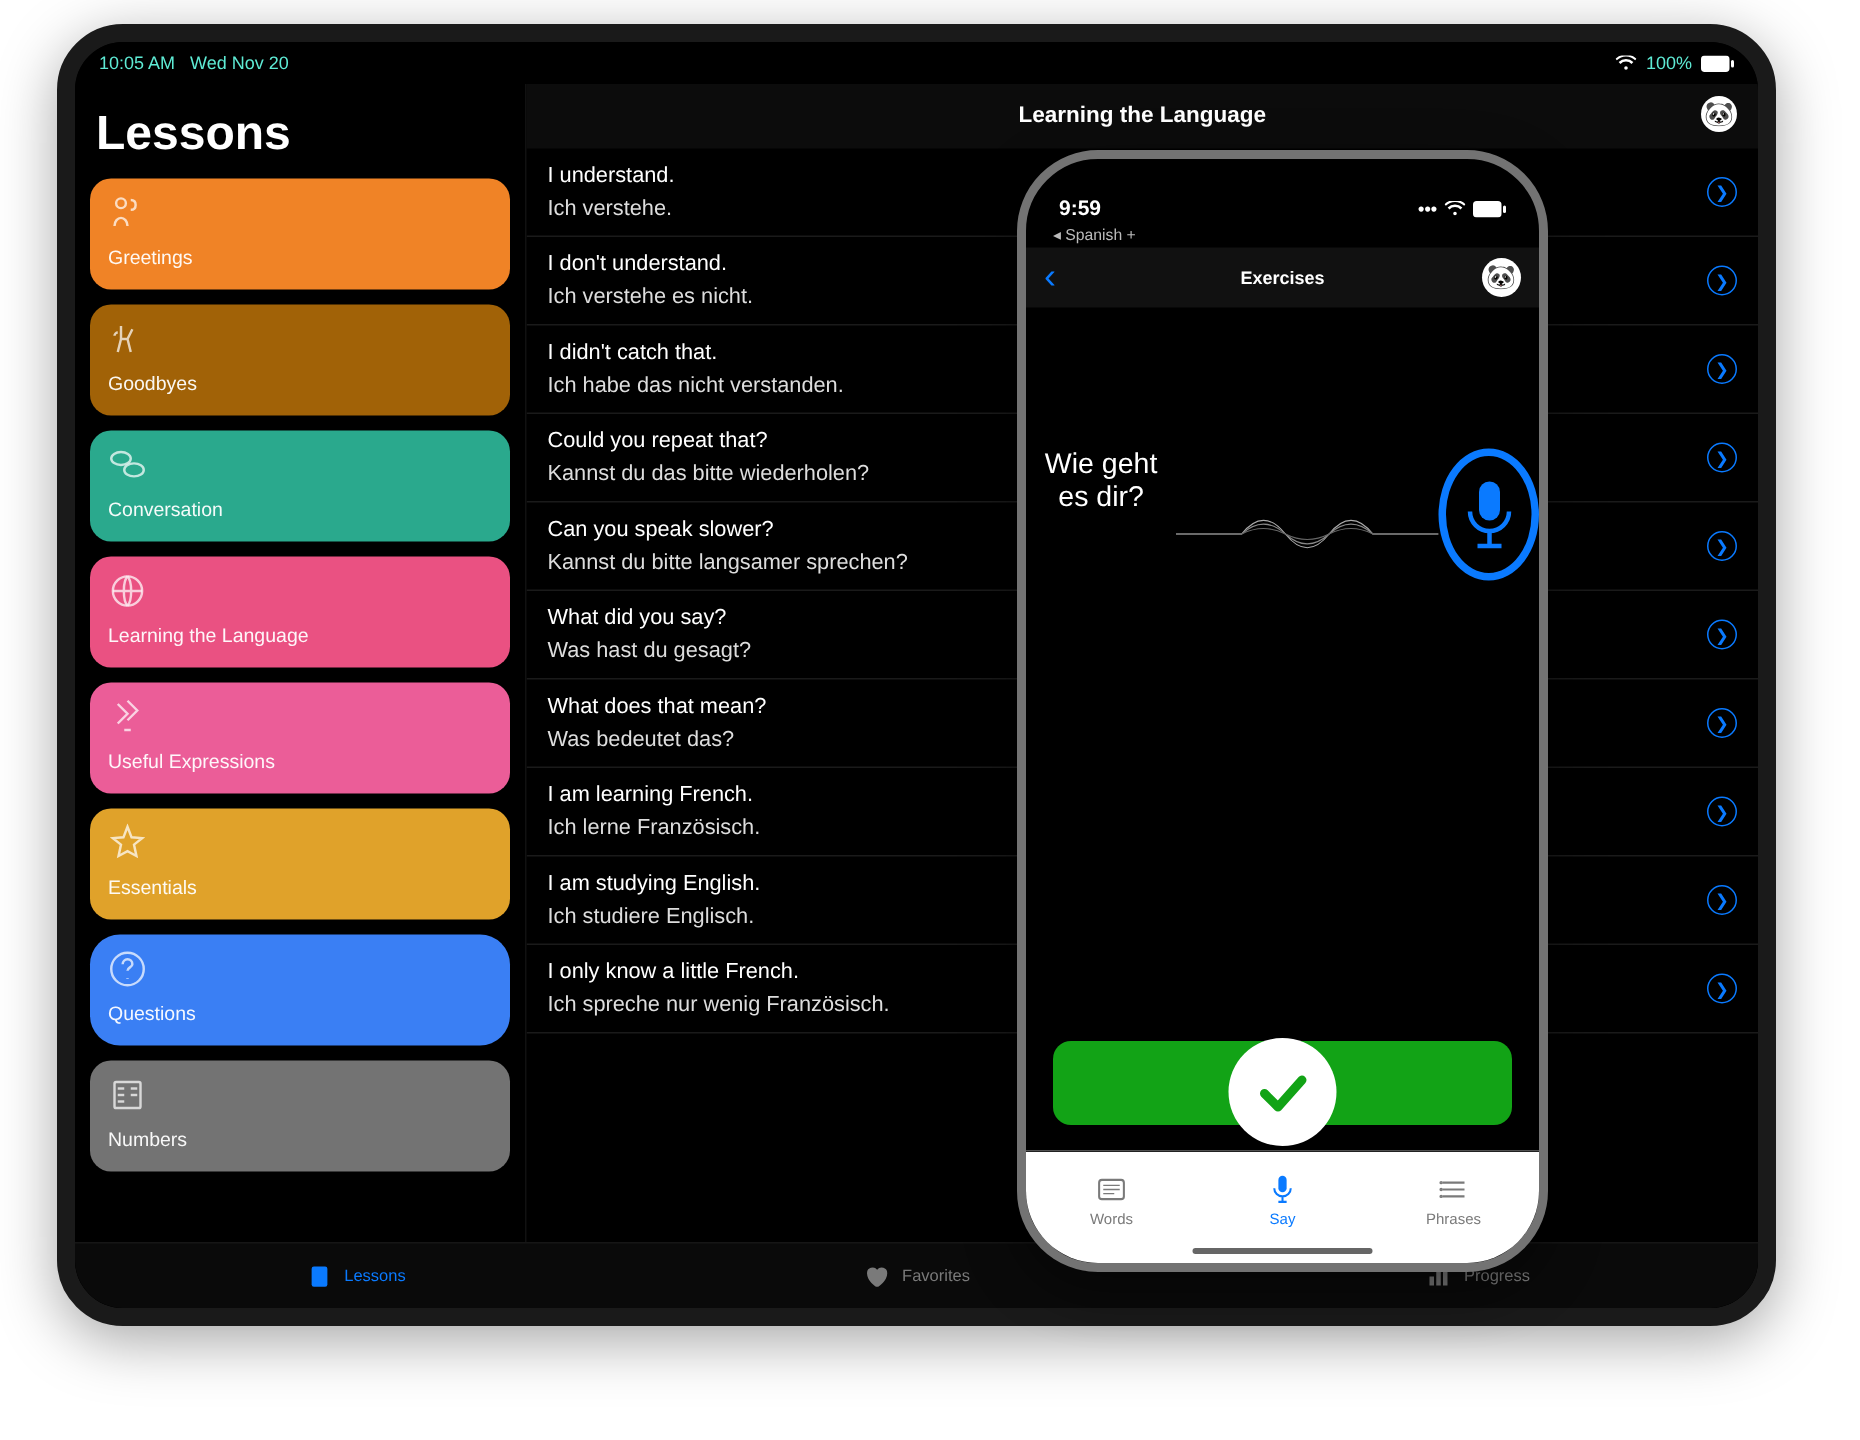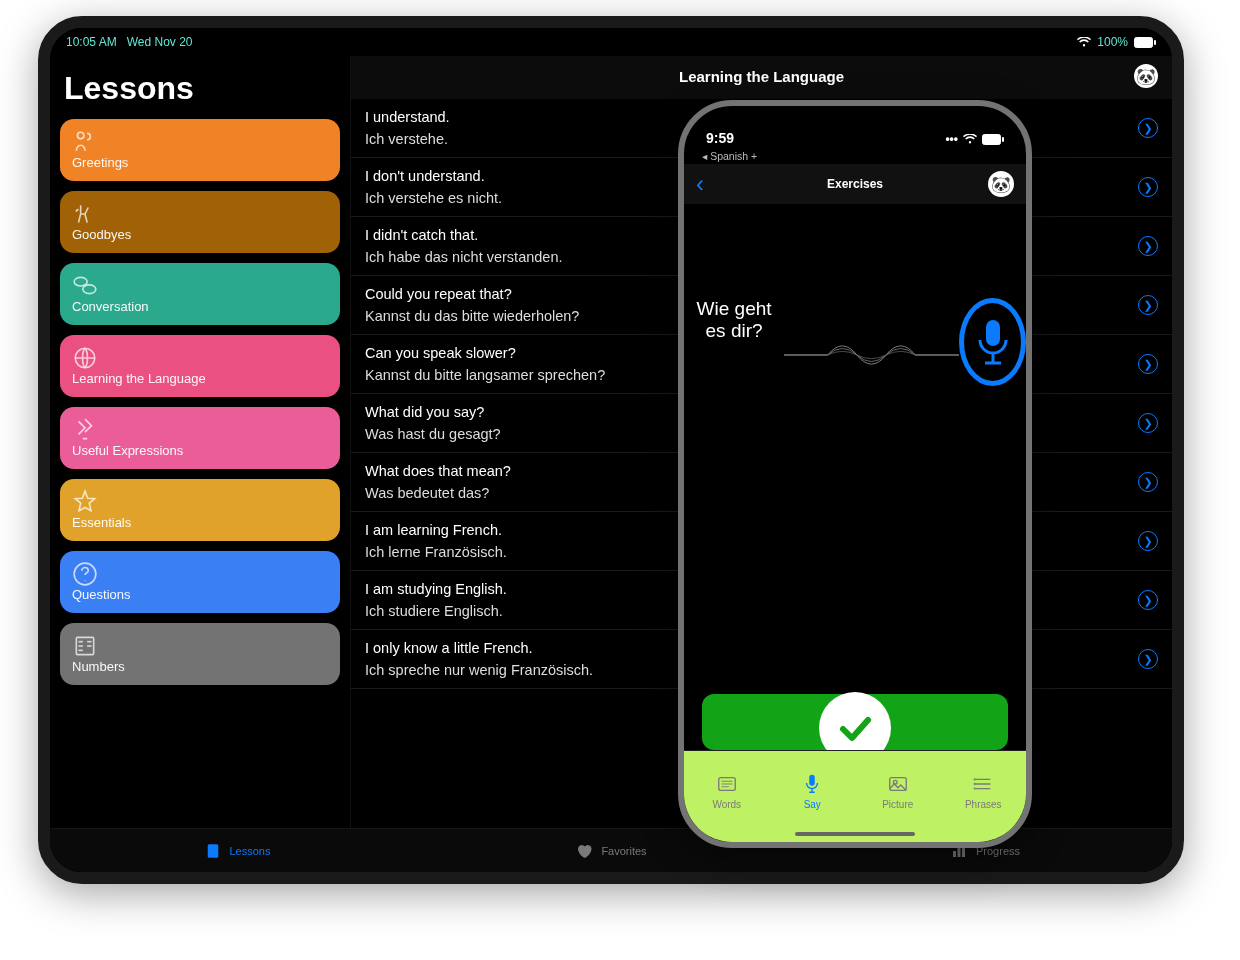--- a/index.html
+++ b/index.html
@@ -42,21 +42,21 @@
     width: 300px;
     padding: 8px 10px 0 10px;
     overflow: hidden;
   }
   .sidebar h1 { font-size: 32px; font-weight: 700; margin: 6px 4px 12px 4px; }
   .lesson-card {
     border-radius: 14px;
     padding: 10px 12px 14px 12px;
     margin-bottom: 10px;
     color: rgba(255,255,255,0.95);
-    height: 62px;
+    height: 74px;
     display: flex;
     flex-direction: column;
     justify-content: space-between;
     position: relative;
     cursor: pointer;
   }
   .lesson-card .card-icon { height: 26px; opacity: 0.9; }
   .lesson-card .card-label { font-size: 13px; }
 
   .content {
@@ -253,22 +253,22 @@
     border-radius: 50%;
     display: flex;
     align-items: center;
     justify-content: center;
   }
   .iphone-tabbar {
     position: absolute;
     bottom: 0;
     left: 0;
     right: 0;
-    height: 92px;
-    background: #bef264;
+    height: 75px;
+    background: #ffffff;
     border-top: 1px solid #222;
     display: flex;
   }
   .iphone-tab {
     flex: 1;
     display: flex;
     flex-direction: column;
     align-items: center;
     justify-content: center;
     gap: 4px;
@@ -353,21 +353,21 @@
                   <path d="M6 4l6 6-6 6M12 14l6-6-6-6M10 20h4"></path>
                 </svg></div>
               <div class="card-label">Useful Expressions</div>
             </div>
             <div class="lesson-card" style="background: rgb(224, 162, 42);">
               <div class="card-icon"><svg width="26" height="26" viewBox="0 0 24 24" fill="none" stroke="rgba(255,255,255,0.8)" stroke-width="1.5">
                   <path d="M12 2l2.5 6.5L21 9l-5 4 1.5 7L12 17l-5.5 3L8 13 3 9l6.5-.5z"></path>
                 </svg></div>
               <div class="card-label">Essentials</div>
             </div>
-            <div class="lesson-card" style="background: rgb(58, 127, 244);">
+            <div class="lesson-card" style="background: rgb(58, 127, 244); border-radius: 20px;">
               <div class="card-icon"><svg width="26" height="26" viewBox="0 0 24 24" fill="none" stroke="rgba(255,255,255,0.8)" stroke-width="1.5">
                   <circle cx="12" cy="12" r="10"></circle>
                   <path d="M9 9c0-1.5 1.3-3 3-3s3 1.3 3 3c0 2-3 2-3 4M12 17.5v.5"></path>
                 </svg></div>
               <div class="card-label">Questions</div>
             </div>
             <div class="lesson-card" style="background: #737373;">
               <div class="card-icon"><svg width="26" height="26" viewBox="0 0 24 24" fill="none" stroke="rgba(255,255,255,0.8)" stroke-width="1.5">
                   <rect x="4" y="4" width="16" height="16" rx="1"></rect>
                   <line x1="6" y1="8" x2="10" y2="8"></line>
@@ -546,30 +546,20 @@
           <svg width="22" height="22" viewBox="0 0 24 24" fill="currentColor">
             <rect x="9" y="2" width="6" height="12" rx="3"></rect>
             <path d="M6 11a6 6 0 0012 0M12 17v4M9 21h6" stroke="currentColor" stroke-width="1.5" fill="none"></path>
           </svg>
         </span>
         <span>Say</span>
       </div>
       <div class="iphone-tab">
         <span class="icon">
           <svg width="22" height="22" viewBox="0 0 24 24" fill="none" stroke="currentColor" stroke-width="1.5">
-            <rect x="3" y="5" width="18" height="14" rx="2"></rect>
-            <circle cx="9" cy="10" r="2"></circle>
-            <path d="M3 17l5-5 4 4 3-3 6 6"></path>
-          </svg>
-        </span>
-        <span>Picture</span>
-      </div>
-      <div class="iphone-tab">
-        <span class="icon">
-          <svg width="22" height="22" viewBox="0 0 24 24" fill="none" stroke="currentColor" stroke-width="1.5">
             <line x1="4" y1="7" x2="20" y2="7"></line>
             <line x1="4" y1="12" x2="20" y2="12"></line>
             <line x1="4" y1="17" x2="20" y2="17"></line>
             <circle cx="3" cy="7" r="0.5" fill="currentColor"></circle>
             <circle cx="3" cy="12" r="0.5" fill="currentColor"></circle>
             <circle cx="3" cy="17" r="0.5" fill="currentColor"></circle>
           </svg>
         </span>
         <span>Phrases</span>
       </div>

